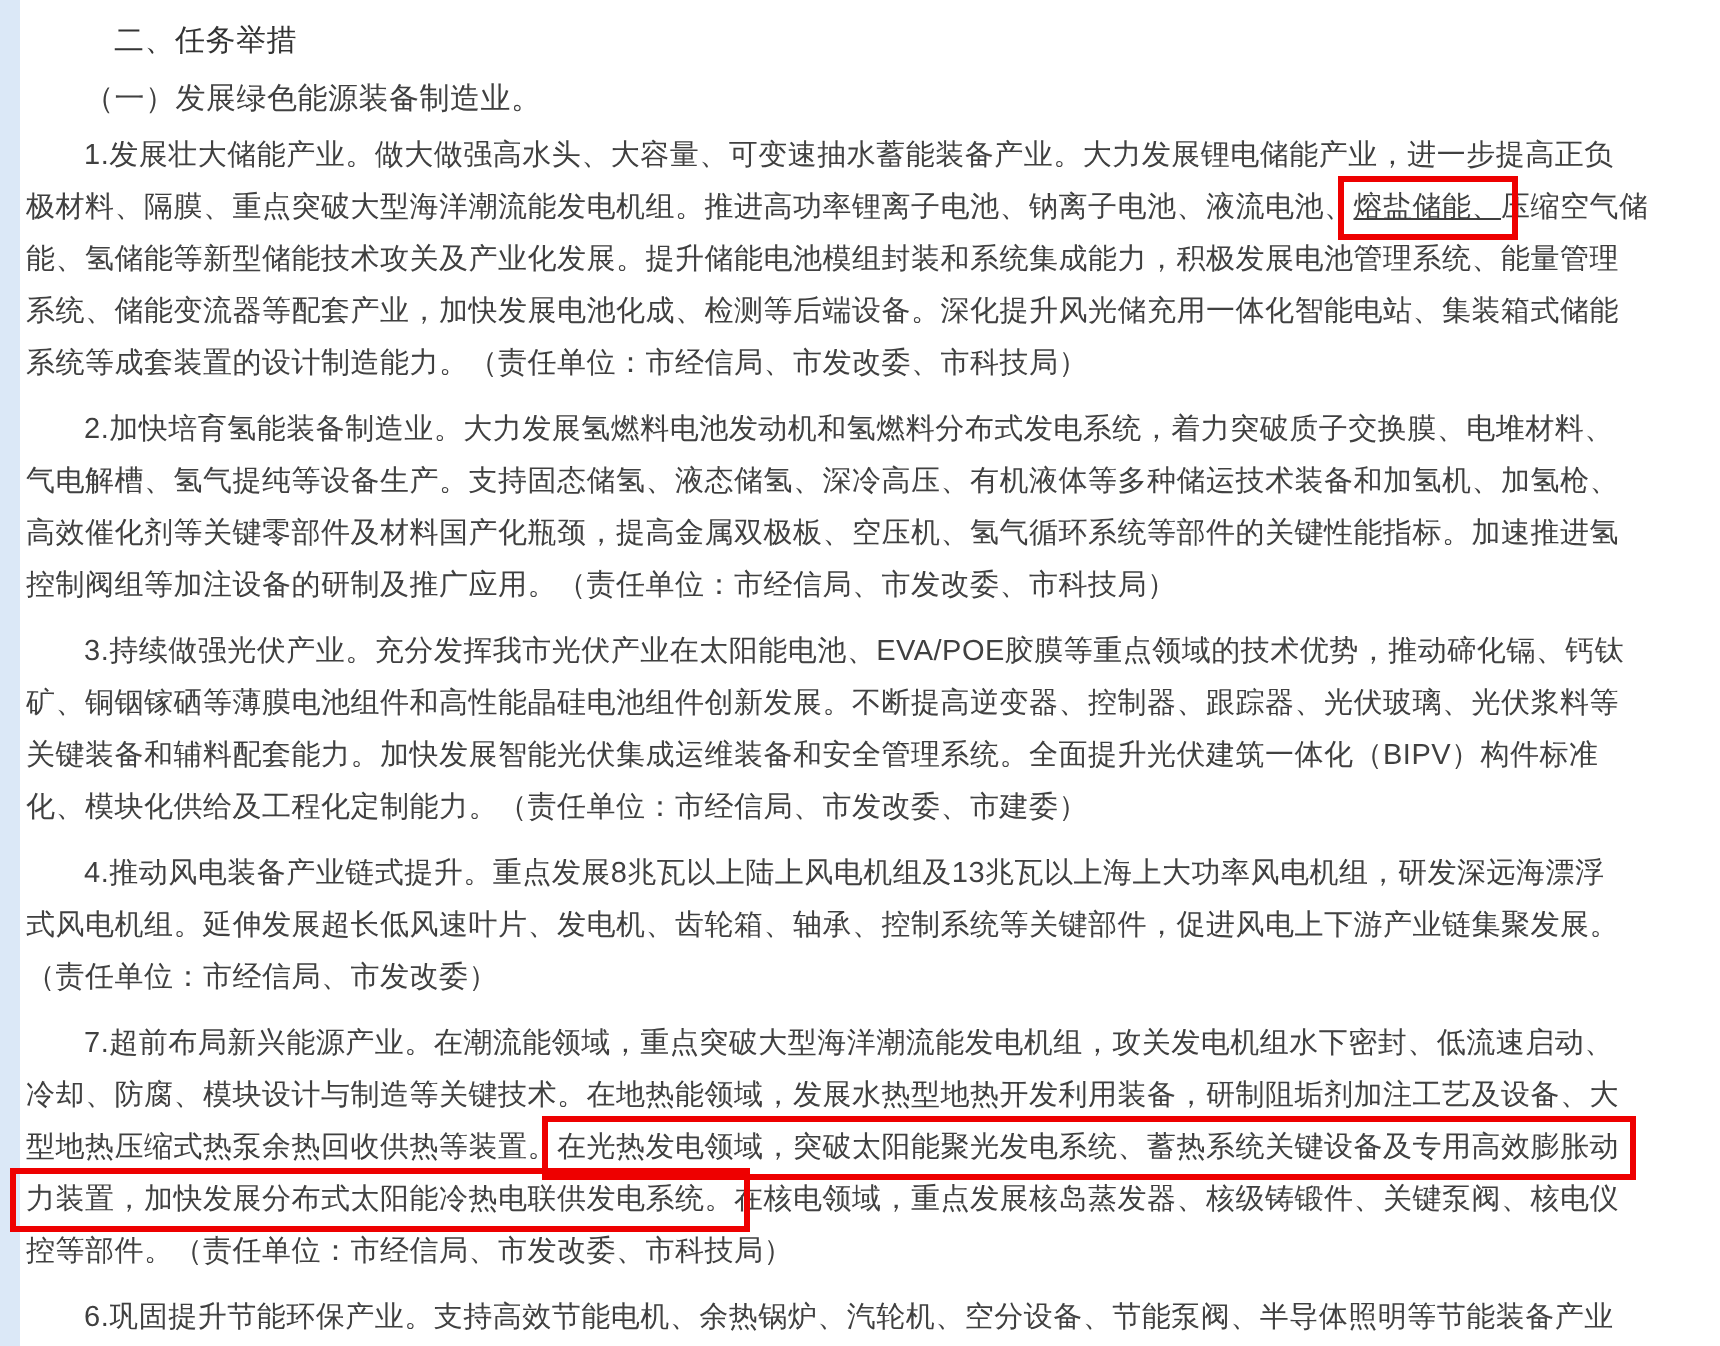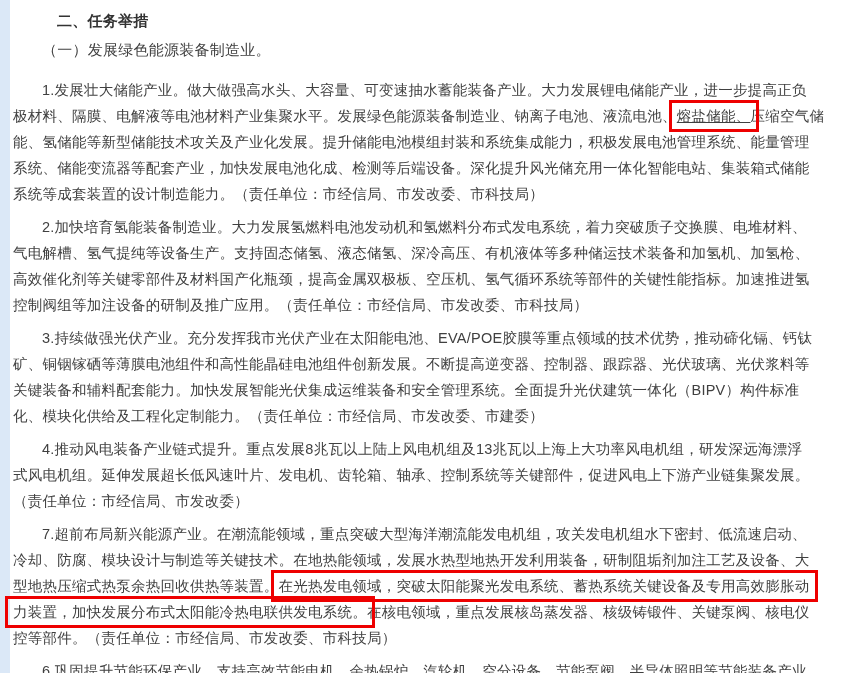--- a/index.html
+++ b/index.html
@@ -6,40 +6,40 @@
   body{width:860px;height:673px;overflow:hidden;background:#ffffff;}
   .page{
     position:relative;width:860px;height:673px;background:#ffffff;
     font-family:"Liberation Sans","DejaVu Sans",sans-serif;
   }
   .left-strip{position:absolute;left:0;top:0;width:10px;height:673px;background:#dbe8f7;}
   .content{
     position:absolute;left:13px;top:8px;width:839px;
     color:#404040;font-size:14.5px;line-height:26px;letter-spacing:0.25px;
   }
-  .sec-title{font-weight:bold;color:#333333;font-size:15px;margin-left:44px;white-space:nowrap;}
+  .sec-title{font-weight:normal;color:#333333;font-size:15px;margin-left:44px;white-space:nowrap;}
   .sub-title{margin-left:29px;margin-top:3px;font-size:15px;white-space:nowrap;}
   .para{margin-top:7px;}
-  .para.first{margin-top:14px;}
+  .para.first{margin-top:2px;}
   .line{height:26px;white-space:nowrap;text-align:left;}
   .line.indent{padding-left:29px;}
   .hl{outline:3px solid #ee0000;outline-offset:5px;}
 </style>
 </head>
 <body>
 
 <div class="page" style="background: rgb(255, 255, 255);">
   <div class="left-strip" style="background: rgb(219, 232, 247);"></div>
   <div class="content" style="color: rgb(64, 64, 64);">
     <div class="sec-title">二、任务举措</div>
     <div class="sub-title">（一）发展绿色能源装备制造业。</div>
     <div>
         <div class="para first">
           <div class="line indent"><span>1.发展壮大储能产业。做大做强高水头、大容量、可变速抽水蓄能装备产业。大力发展锂电储能产业，进一步提高正负</span></div>
-          <div class="line"><span>极材料、隔膜、电解液等电池材料产业集聚水平。发展绿色能源装备制造业、钠离子电池、液流电池、</span><span class="hl" style="outline-color: rgb(238, 0, 0); text-decoration: underline;">熔盐储能、</span><span>压缩空气储</span></div>
+          <div class="line"><span>极材料、隔膜、重点突破大型海洋潮流能发电机组。推进高功率锂离子电池、钠离子电池、液流电池、</span><span class="hl" style="outline-color: rgb(238, 0, 0); text-decoration: underline;">熔盐储能、</span><span>压缩空气储</span></div>
           <div class="line"><span>能、氢储能等新型储能技术攻关及产业化发展。提升储能电池模组封装和系统集成能力，积极发展电池管理系统、能量管理</span></div>
           <div class="line"><span>系统、储能变流器等配套产业，加快发展电池化成、检测等后端设备。深化提升风光储充用一体化智能电站、集装箱式储能</span></div>
           <div class="line"><span>系统等成套装置的设计制造能力。（责任单位：市经信局、市发改委、市科技局）</span></div>
         </div>
         <div class="para">
           <div class="line indent"><span>2.加快培育氢能装备制造业。大力发展氢燃料电池发动机和氢燃料分布式发电系统，着力突破质子交换膜、电堆材料、</span></div>
           <div class="line"><span>气电解槽、氢气提纯等设备生产。支持固态储氢、液态储氢、深冷高压、有机液体等多种储运技术装备和加氢机、加氢枪、</span></div>
           <div class="line"><span>高效催化剂等关键零部件及材料国产化瓶颈，提高金属双极板、空压机、氢气循环系统等部件的关键性能指标。加速推进氢</span></div>
           <div class="line"><span>控制阀组等加注设备的研制及推广应用。（责任单位：市经信局、市发改委、市科技局）</span></div>
         </div>

